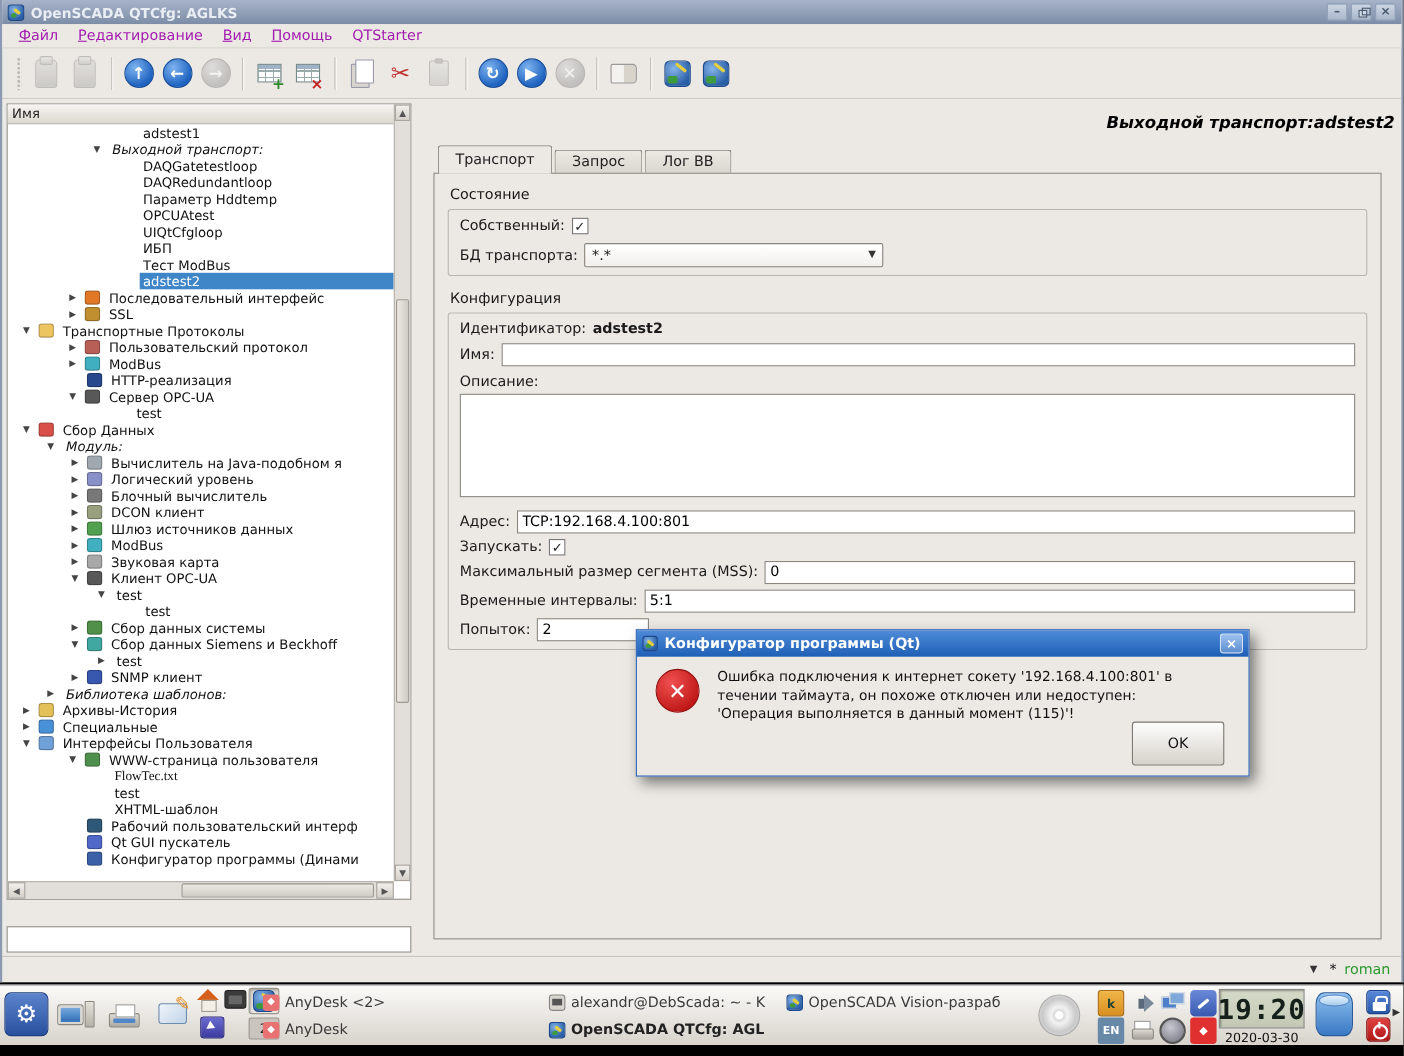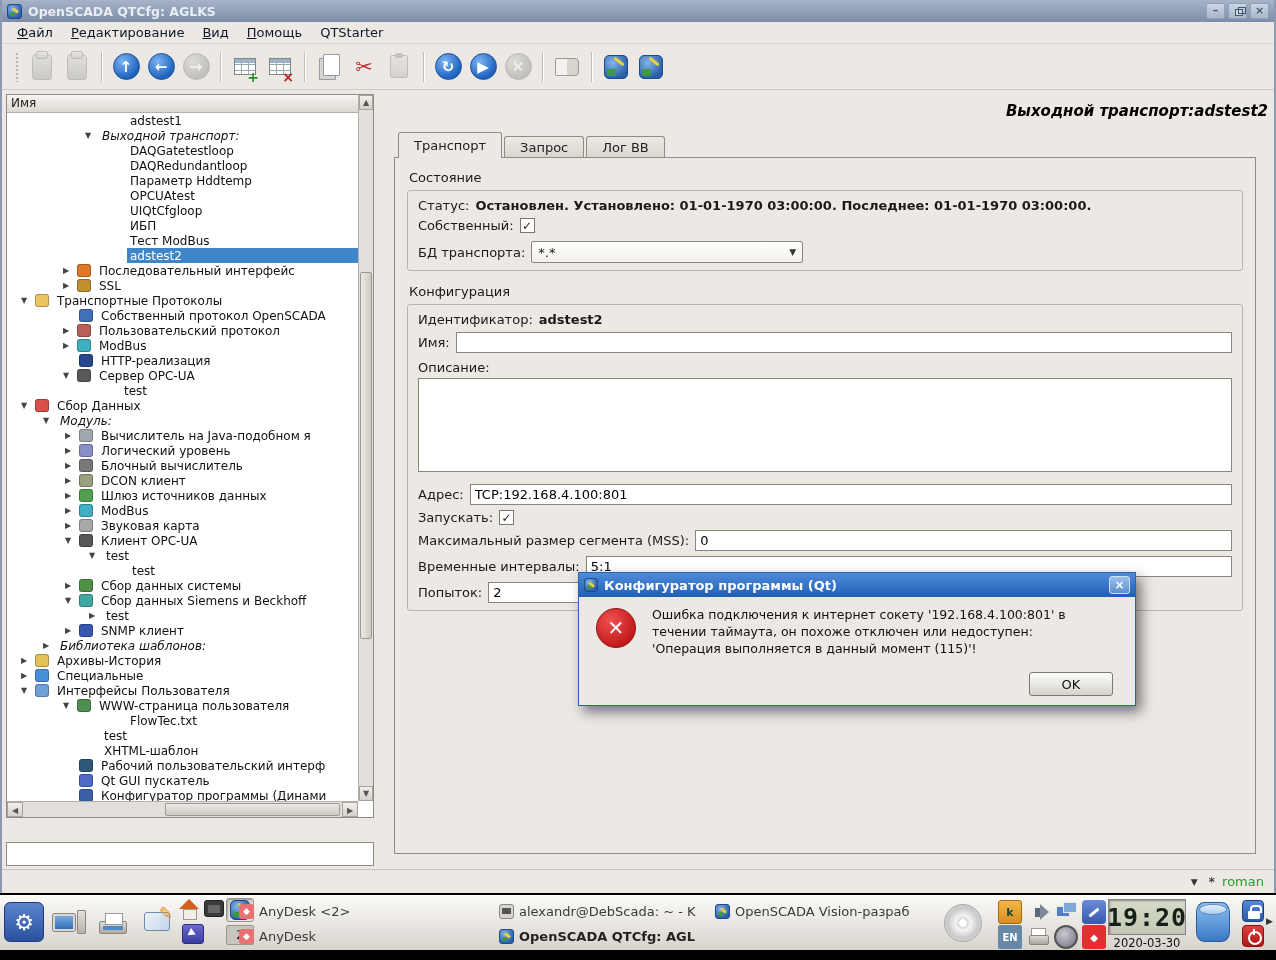--- a/index.html
+++ b/index.html
@@ -14,21 +14,21 @@
               display:flex; align-items:center; gap:6px; padding:0 5px;
               color:#e9edf4; font-size:12.5px; font-weight:bold; }
   .tb-spacer { flex:1; }
   .wc { width:19px; height:16px; background:linear-gradient(#ccd5e3,#a9b7cb);
         border:1px solid #8fa0b8; border-radius:2px; color:#47586e;
         font:bold 11px/14px "DejaVu Sans",sans-serif; text-align:center; position:relative; }
   .wc-restore::before { content:""; position:absolute; left:6px; top:5px; width:6px; height:5px; border:1px solid #47586e; background:#cfd8e5;}
   .wc-restore::after  { content:""; position:absolute; left:9px; top:3px; width:6px; height:5px; border:1px solid #47586e; }
 
   .menubar { height:22px; display:flex; align-items:center; padding-left:6px;
-             font-size:13px; color:#0f172a; background:#ece9e4; border-bottom:1px solid #d8d4ce; }
+             font-size:13px; color:#a21caf; background:#ece9e4; border-bottom:1px solid #d8d4ce; }
   .menu-item { padding:2px 9px; }
   .menu-item u { text-decoration:underline; }
 
   .toolbar { height:46px; display:flex; align-items:center; gap:3px; padding-left:10px;
              border-bottom:1px solid #cfcbc4; }
   .tb-handle { width:5px; height:30px; margin:0 3px;
                background:radial-gradient(circle,#b9b5ae 1px,transparent 1.4px) 0 0/4px 4px; }
   .tb-sep { width:1px; height:30px; background:#c2beb7; margin:0 5px; box-shadow:1px 0 0 #fff; }
   .tb-btn { width:32px; height:34px; display:flex; align-items:center; justify-content:center; position:relative; border-radius:3px; }
   .tb-btn.disabled { opacity:.45; filter:grayscale(.9); }
@@ -133,21 +133,21 @@
   .dlg-titlebar { height:24px; background:linear-gradient(#4f8bd8,#1e5fb6); display:flex; align-items:center;
                   gap:6px; padding:0 5px; color:#fff; font-size:13px; font-weight:bold; }
   .dlg-title { flex:1; }
   .dlg-close { width:21px; height:18px; background:linear-gradient(#9cc0ee,#5d8ed0); border:1px solid #cfe0f6;
                border-radius:3px; color:#fff; text-align:center; font:bold 12px/16px "DejaVu Sans",sans-serif; }
   .dlg-body { position:relative; height:108px; }
   .err-ico { position:absolute; left:17px; top:11px; width:40px; height:40px; border-radius:50%;
              background:radial-gradient(circle at 35% 30%, #f05050, #c01818 75%); border:1px solid #901010;
              display:flex; align-items:center; justify-content:center; color:#fff; font-size:20px; font-weight:bold; }
   .dlg-msg { position:absolute; left:73px; top:9px; right:10px; font-size:12.5px; color:#111; line-height:17px; }
-  .ok-btn { position:absolute; right:22px; bottom:9px; width:84px; height:24px;
+  .ok-btn { position:absolute; right:22px; bottom:9px; width:84px; height:40px;
             background:linear-gradient(#fdfdfc,#d6d2cb); border:1px solid #7d7973; border-radius:3px;
             font-size:13px; font-family:inherit; color:#111; }
 
   
   .taskbar { position:absolute; left:0; top:895px; width:1276px; height:55px;
              background:linear-gradient(#fbfaf8,#d7d3cc); border-top:1px solid #fff; }
   .taskbar .abs { position:absolute; }
   .ql { display:flex; align-items:center; justify-content:center; }
   .ql-tde { background:linear-gradient(#5c84cc,#29509e); border:1px solid #1b3c80; border-radius:6px; color:#fff; font-size:22px; }
   .ql-tde::before { content:"⚙"; }
@@ -358,26 +358,20 @@
             <span class="t-label">SSL</span>
           </span>
         </div>
         <div class="tree-row" style="padding-left: 14px;">
           <span class="arrow">▼</span>
           <span class="sel-wrap">
             <span class="t-ico" style="background: rgb(236, 196, 96);"></span>
             <span class="t-label">Транспортные Протоколы</span>
           </span>
         </div>
-        <div class="tree-row" style="padding-left: 72px;">
-          <span class="sel-wrap">
-            <span class="t-ico" style="background: rgb(64, 112, 184);"></span>
-            <span class="t-label">Собственный протокол OpenSCADA</span>
-          </span>
-        </div>
         <div class="tree-row" style="padding-left: 56px;">
           <span class="arrow">▶</span>
           <span class="sel-wrap">
             <span class="t-ico" style="background: rgb(184, 96, 88);"></span>
             <span class="t-label">Пользовательский протокол</span>
           </span>
         </div>
         <div class="tree-row" style="padding-left: 56px;">
           <span class="arrow">▶</span>
           <span class="sel-wrap">
@@ -537,21 +531,21 @@
             <span class="t-label">Интерфейсы Пользователя</span>
           </span>
         </div>
         <div class="tree-row" style="padding-left: 56px;">
           <span class="arrow">▼</span>
           <span class="sel-wrap">
             <span class="t-ico" style="background: rgb(80, 144, 79);"></span>
             <span class="t-label">WWW-страница пользователя</span>
           </span>
         </div>
-        <div class="tree-row" style="padding-left: 120px;">
+        <div class="tree-row" style="padding-left: 94px; font-family: Liberation Serif, serif;">
           <span class="sel-wrap">
             <span class="t-label">FlowTec.txt</span>
           </span>
         </div>
         <div class="tree-row" style="padding-left: 94px;">
           <span class="sel-wrap">
             <span class="t-label">test</span>
           </span>
         </div>
         <div class="tree-row" style="padding-left: 94px;">
@@ -596,24 +590,20 @@
     <div class="panel-title">Выходной транспорт:adstest2</div>
     <div class="tabs" id="tabs">
         <div class="tab active">Транспорт</div>
         <div class="tab">Запрос</div>
         <div class="tab">Лог ВВ</div>
       </div>
     <div class="tab-frame">
 
       <div class="grp-label">Состояние</div>
       <div class="grp-frame">
-        <div class="frow">
-          <span>Статус:</span>
-          <span class="bold">Остановлен. Установлено: 01-01-1970 03:00:00. Последнее: 01-01-1970 03:00:00.</span>
-        </div>
         <div class="frow">
           <span>Собственный:</span>
           <span class="checkbox checked">✓</span>
         </div>
         <div class="frow" style="margin-top:8px;">
           <span>БД транспорта:</span>
           <span class="combo">
             <span class="combo-val">*.*</span>
             <span class="combo-arrow">▼</span>
           </span>

